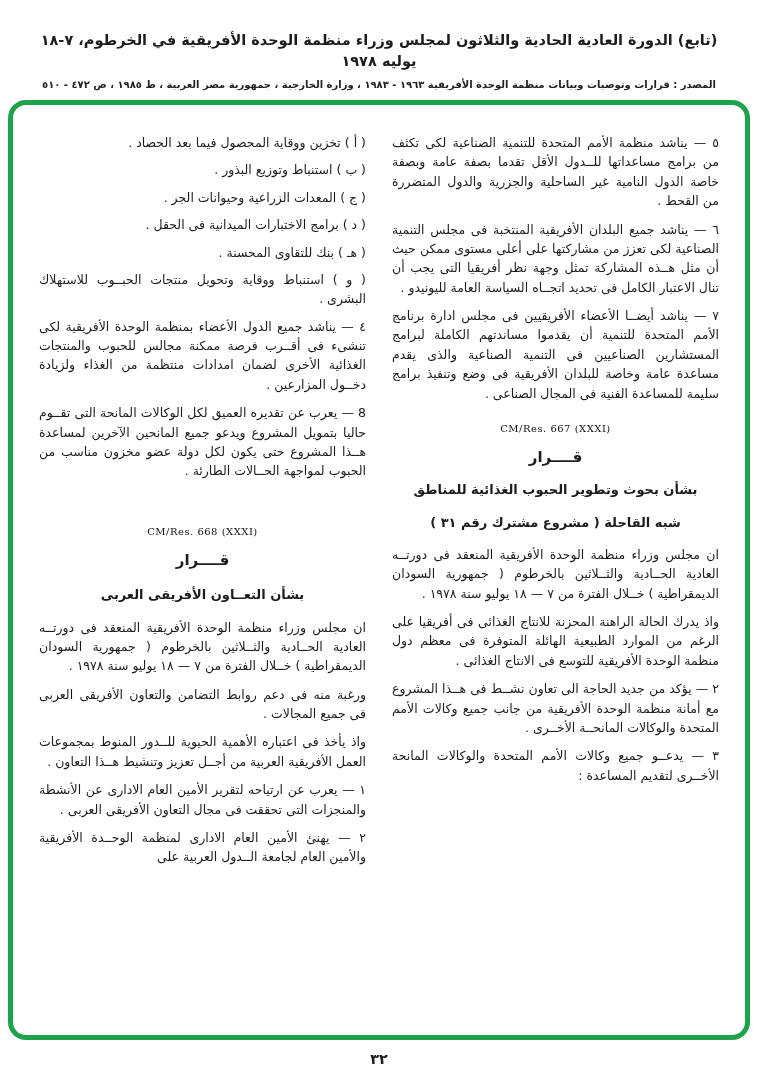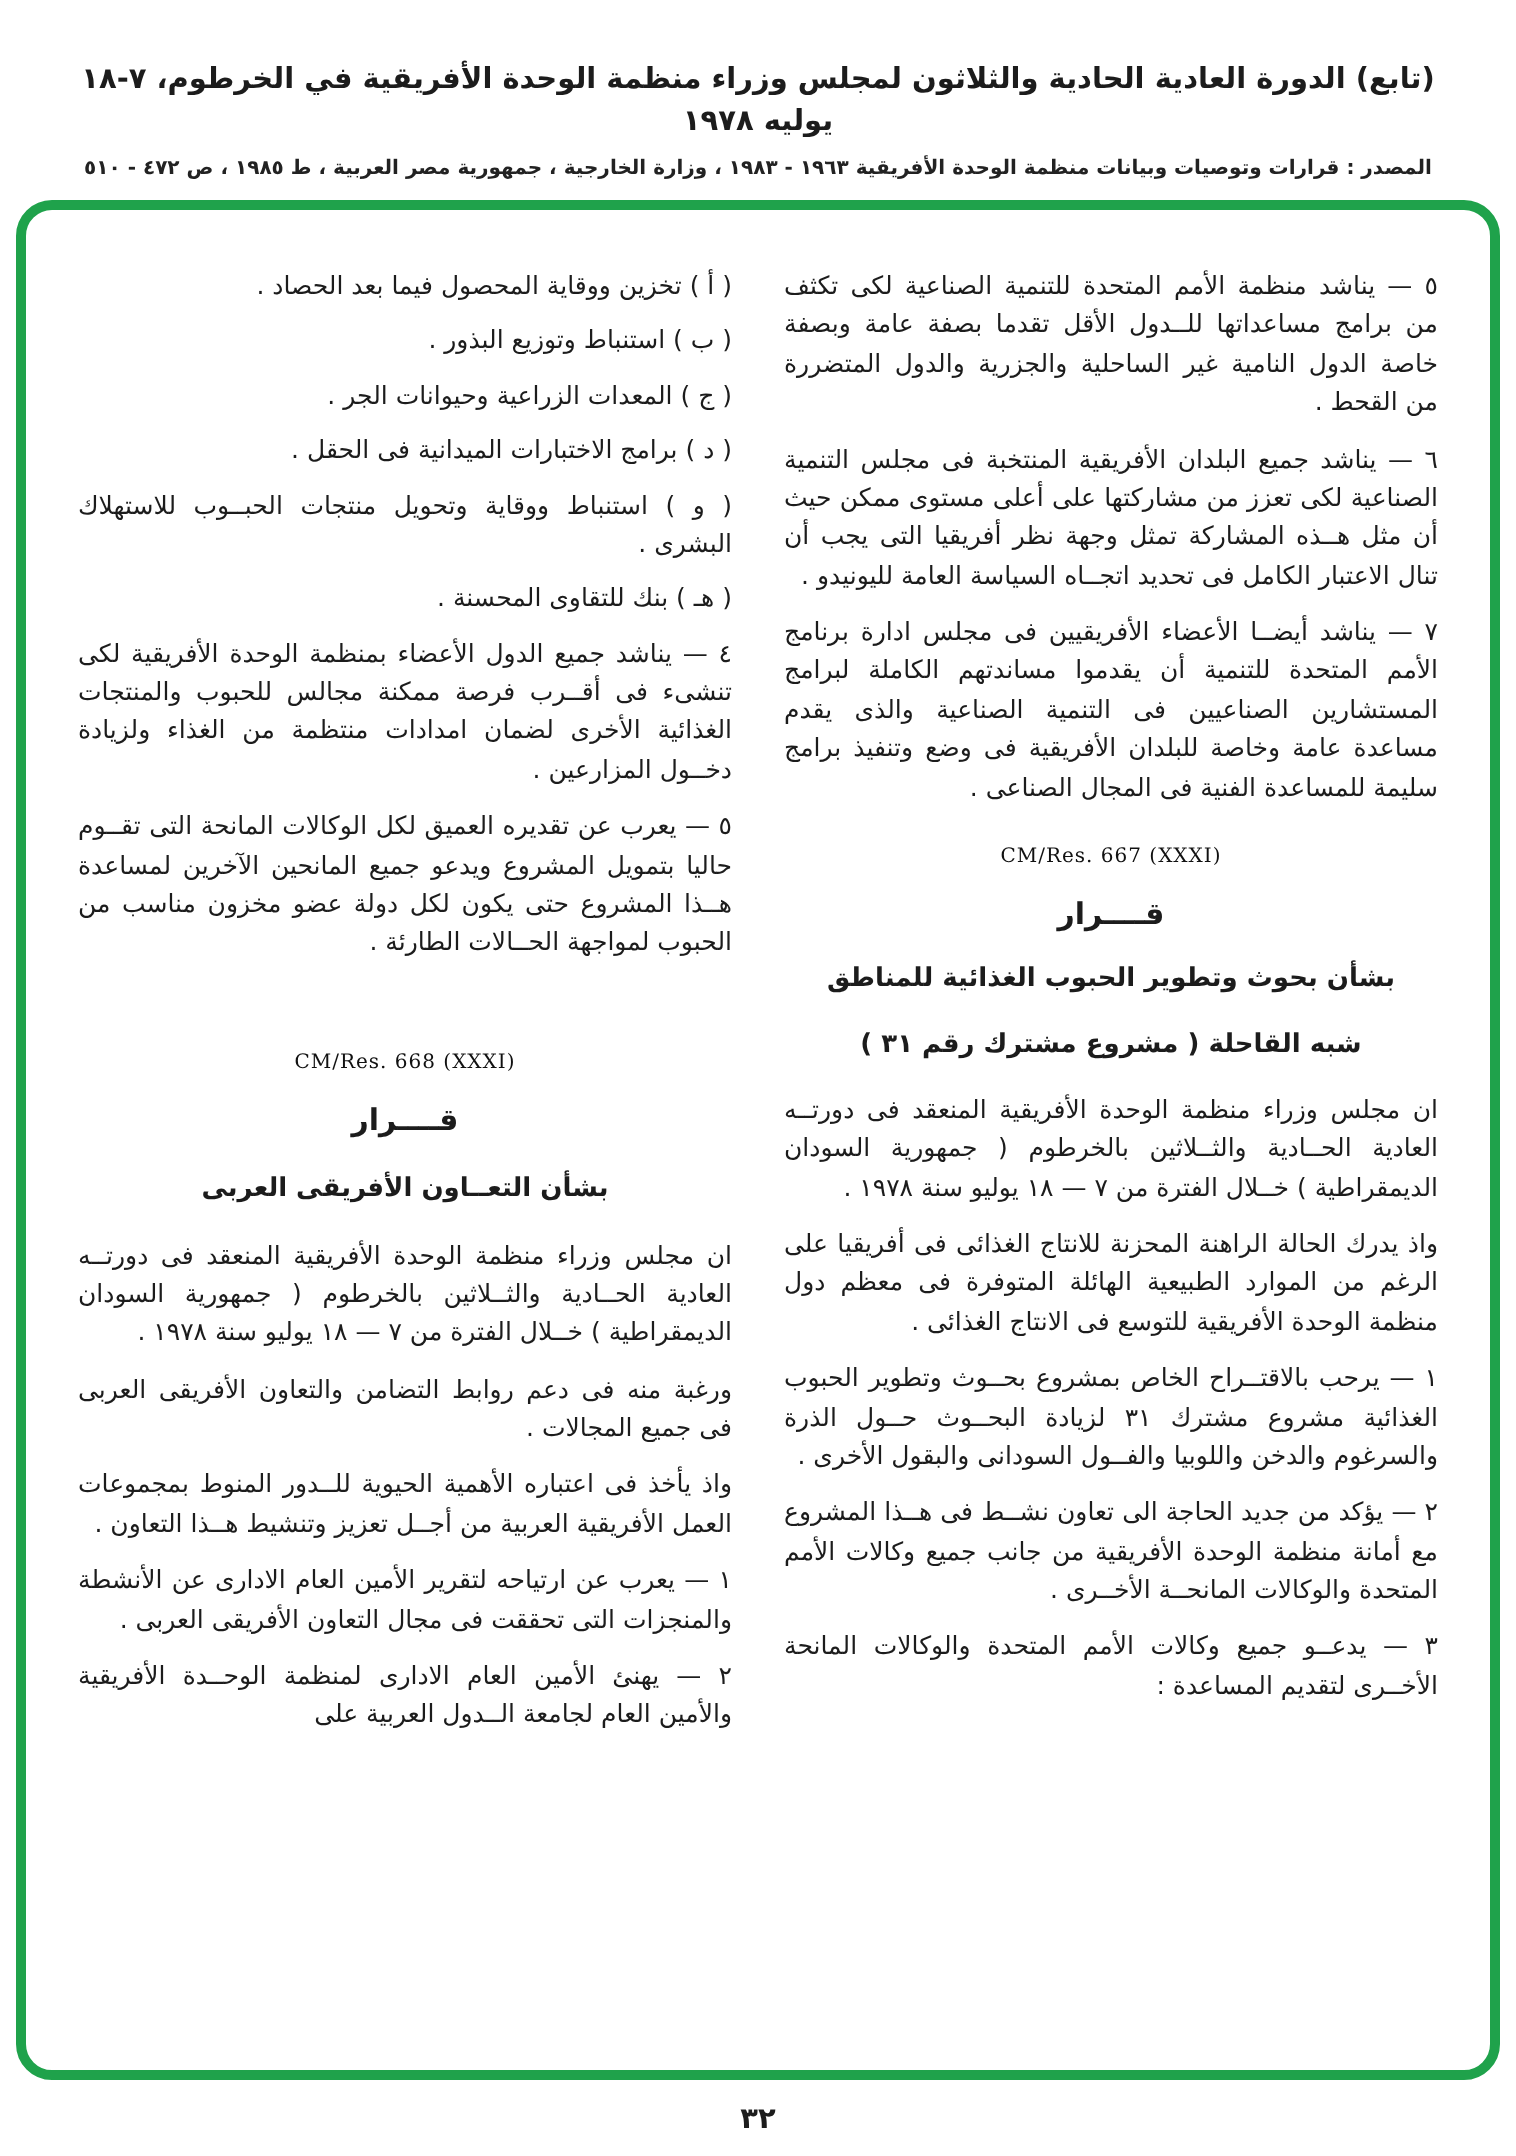--- a/index.html
+++ b/index.html
@@ -109,35 +109,34 @@
         <p class="para">٦ — يناشد جميع البلدان الأفريقية المنتخبة فى مجلس التنمية الصناعية لكى تعزز من مشاركتها على أعلى مستوى ممكن حيث أن مثل هــذه المشاركة تمثل وجهة نظر أفريقيا التى يجب أن تنال الاعتبار الكامل فى تحديد اتجــاه السياسة العامة لليونيدو .</p>
         <p class="para">٧ — يناشد أيضــا الأعضاء الأفريقيين فى مجلس ادارة برنامج الأمم المتحدة للتنمية أن يقدموا مساندتهم الكاملة لبرامج المستشارين الصناعيين فى التنمية الصناعية والذى يقدم مساعدة عامة وخاصة للبلدان الأفريقية فى وضع وتنفيذ برامج سليمة للمساعدة الفنية فى المجال الصناعى .</p>
 
         <div class="res-number">CM/Res. 667 (XXXI)</div>
         <div class="res-title">قــــرار</div>
         <div class="res-subject">بشأن بحوث وتطوير الحبوب الغذائية للمناطق</div>
         <div class="res-subject last">شبه القاحلة ( مشروع مشترك رقم ٣١ )</div>
 
         <p class="para">ان مجلس وزراء منظمة الوحدة الأفريقية المنعقد فى دورتــه العادية الحــادية والثــلاثين بالخرطوم ( جمهورية السودان الديمقراطية ) خــلال الفترة من ٧ — ١٨ يوليو سنة ١٩٧٨ .</p>
         <p class="para">واذ يدرك الحالة الراهنة المحزنة للانتاج الغذائى فى أفريقيا على الرغم من الموارد الطبيعية الهائلة المتوفرة فى معظم دول منظمة الوحدة الأفريقية للتوسع فى الانتاج الغذائى .</p>
-        <p class="para">١ — يرحب بالاقتــراح الخاص بمشروع بحــوث وتطوير الحبوب الغذائية مشروع مشترك ٣١ لزيادة البحــوث حــول الذرة والسرغوم والدخن واللوبيا والفــول السودانى والبقول الأخرى .</p>
         <p class="para">٢ — يؤكد من جديد الحاجة الى تعاون نشــط فى هــذا المشروع مع أمانة منظمة الوحدة الأفريقية من جانب جميع وكالات الأمم المتحدة والوكالات المانحــة الأخــرى .</p>
         <p class="para">٣ — يدعــو جميع وكالات الأمم المتحدة والوكالات المانحة الأخــرى لتقديم المساعدة :</p>
       </div>
 
       <div class="col">
         <p class="aid-item">( أ ) تخزين ووقاية المحصول فيما بعد الحصاد .</p>
         <p class="aid-item">( ب ) استنباط وتوزيع البذور .</p>
         <p class="aid-item">( ج ) المعدات الزراعية وحيوانات الجر .</p>
         <p class="aid-item">( د ) برامج الاختبارات الميدانية فى الحقل .</p>
+        <p class="aid-item">( هـ ) بنك للتقاوى المحسنة .</p>
         <p class="aid-item">( و ) استنباط ووقاية وتحويل منتجات الحبــوب للاستهلاك البشرى .</p>
-        <p class="aid-item">( هـ ) بنك للتقاوى المحسنة .</p>
 
         <p class="para">٤ — يناشد جميع الدول الأعضاء بمنظمة الوحدة الأفريقية لكى تنشىء فى أقــرب فرصة ممكنة مجالس للحبوب والمنتجات الغذائية الأخرى لضمان امدادات منتظمة من الغذاء ولزيادة دخــول المزارعين .</p>
-        <p class="para">٥ — يعرب عن تقديره العميق لكل الوكالات المانحة التى تقــوم حاليا بتمويل المشروع ويدعو جميع المانحين الآخرين لمساعدة هــذا المشروع حتى يكون لكل دولة عضو مخزون مناسب من الحبوب لمواجهة الحــالات الطارئة .</p>
+        <p class="para">8 — يعرب عن تقديره العميق لكل الوكالات المانحة التى تقــوم حاليا بتمويل المشروع ويدعو جميع المانحين الآخرين لمساعدة هــذا المشروع حتى يكون لكل دولة عضو مخزون مناسب من الحبوب لمواجهة الحــالات الطارئة .</p>
 
         <div class="spacer-lg"></div>
 
         <div class="res-number">CM/Res. 668 (XXXI)</div>
         <div class="res-title">قــــرار</div>
         <div class="res-subject last">بشأن التعــاون الأفريقى العربى</div>
 
         <p class="para">ان مجلس وزراء منظمة الوحدة الأفريقية المنعقد فى دورتــه العادية الحــادية والثــلاثين بالخرطوم ( جمهورية السودان الديمقراطية ) خــلال الفترة من ٧ — ١٨ يوليو سنة ١٩٧٨ .</p>
         <p class="para">ورغبة منه فى دعم روابط التضامن والتعاون الأفريقى العربى فى جميع المجالات .</p>
         <p class="para">واذ يأخذ فى اعتباره الأهمية الحيوية للــدور المنوط بمجموعات العمل الأفريقية العربية من أجــل تعزيز وتنشيط هــذا التعاون .</p>

